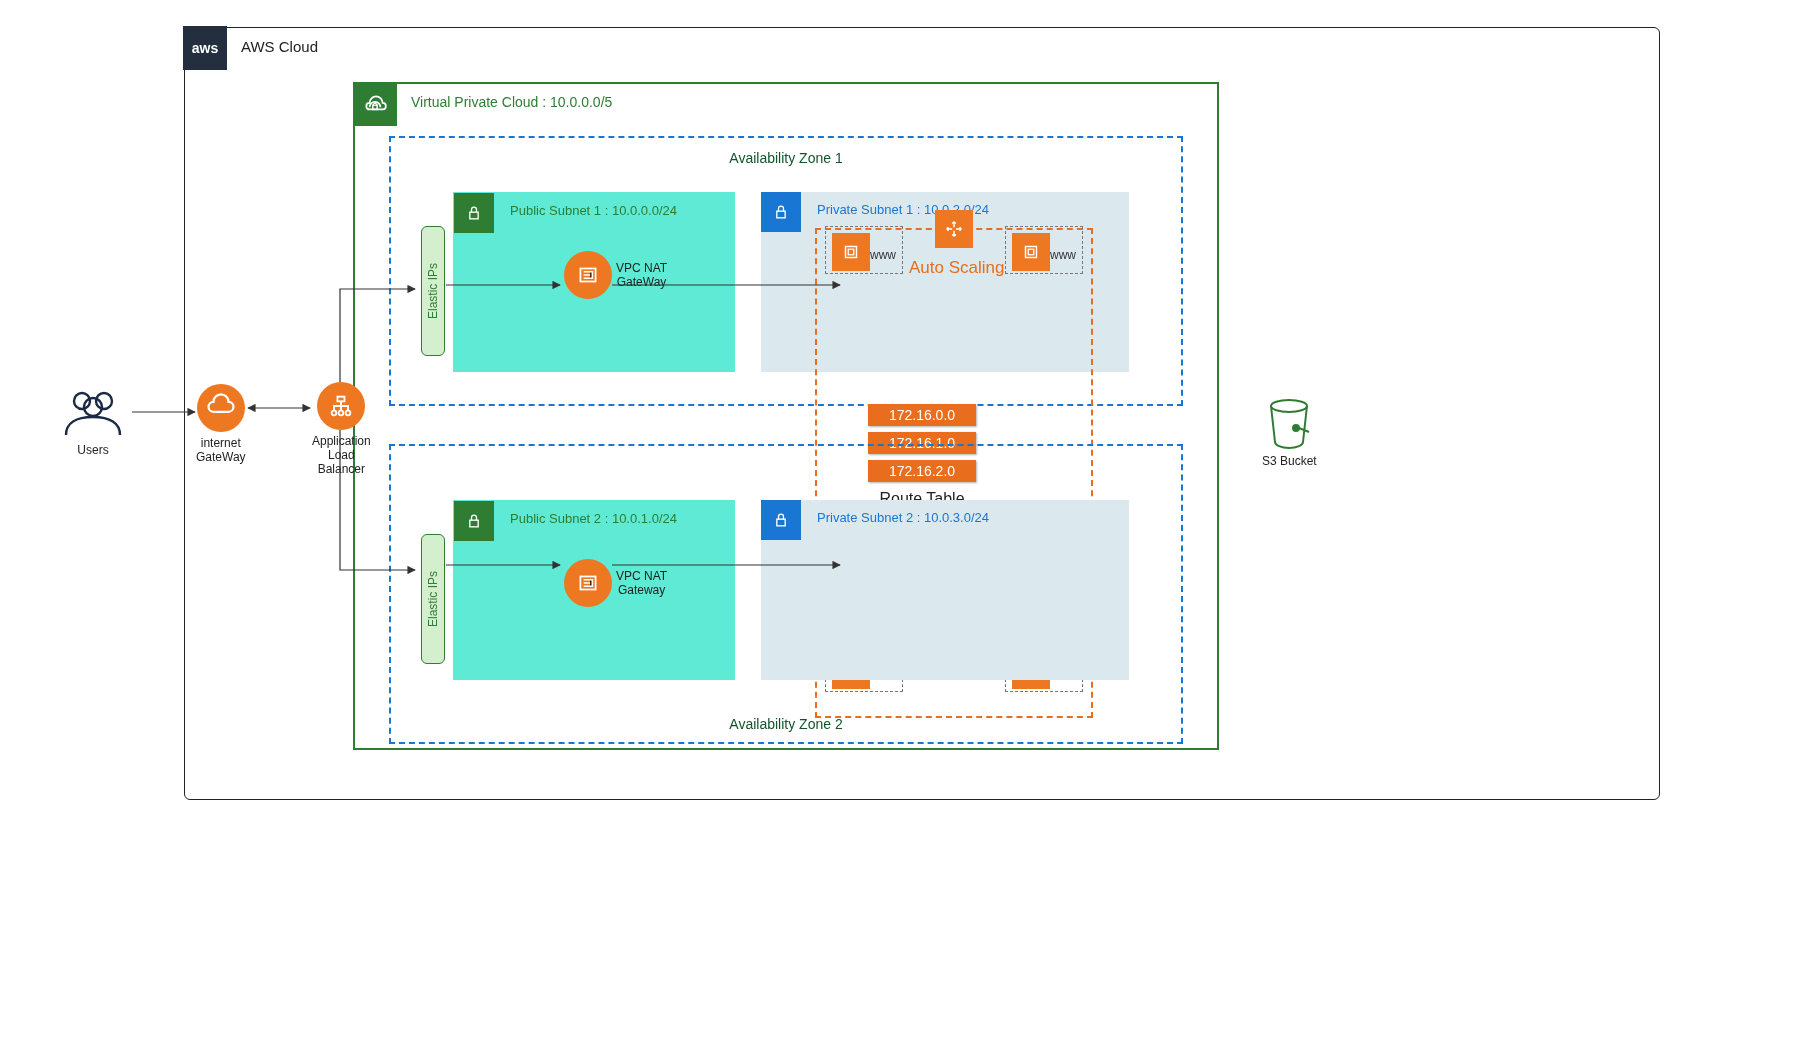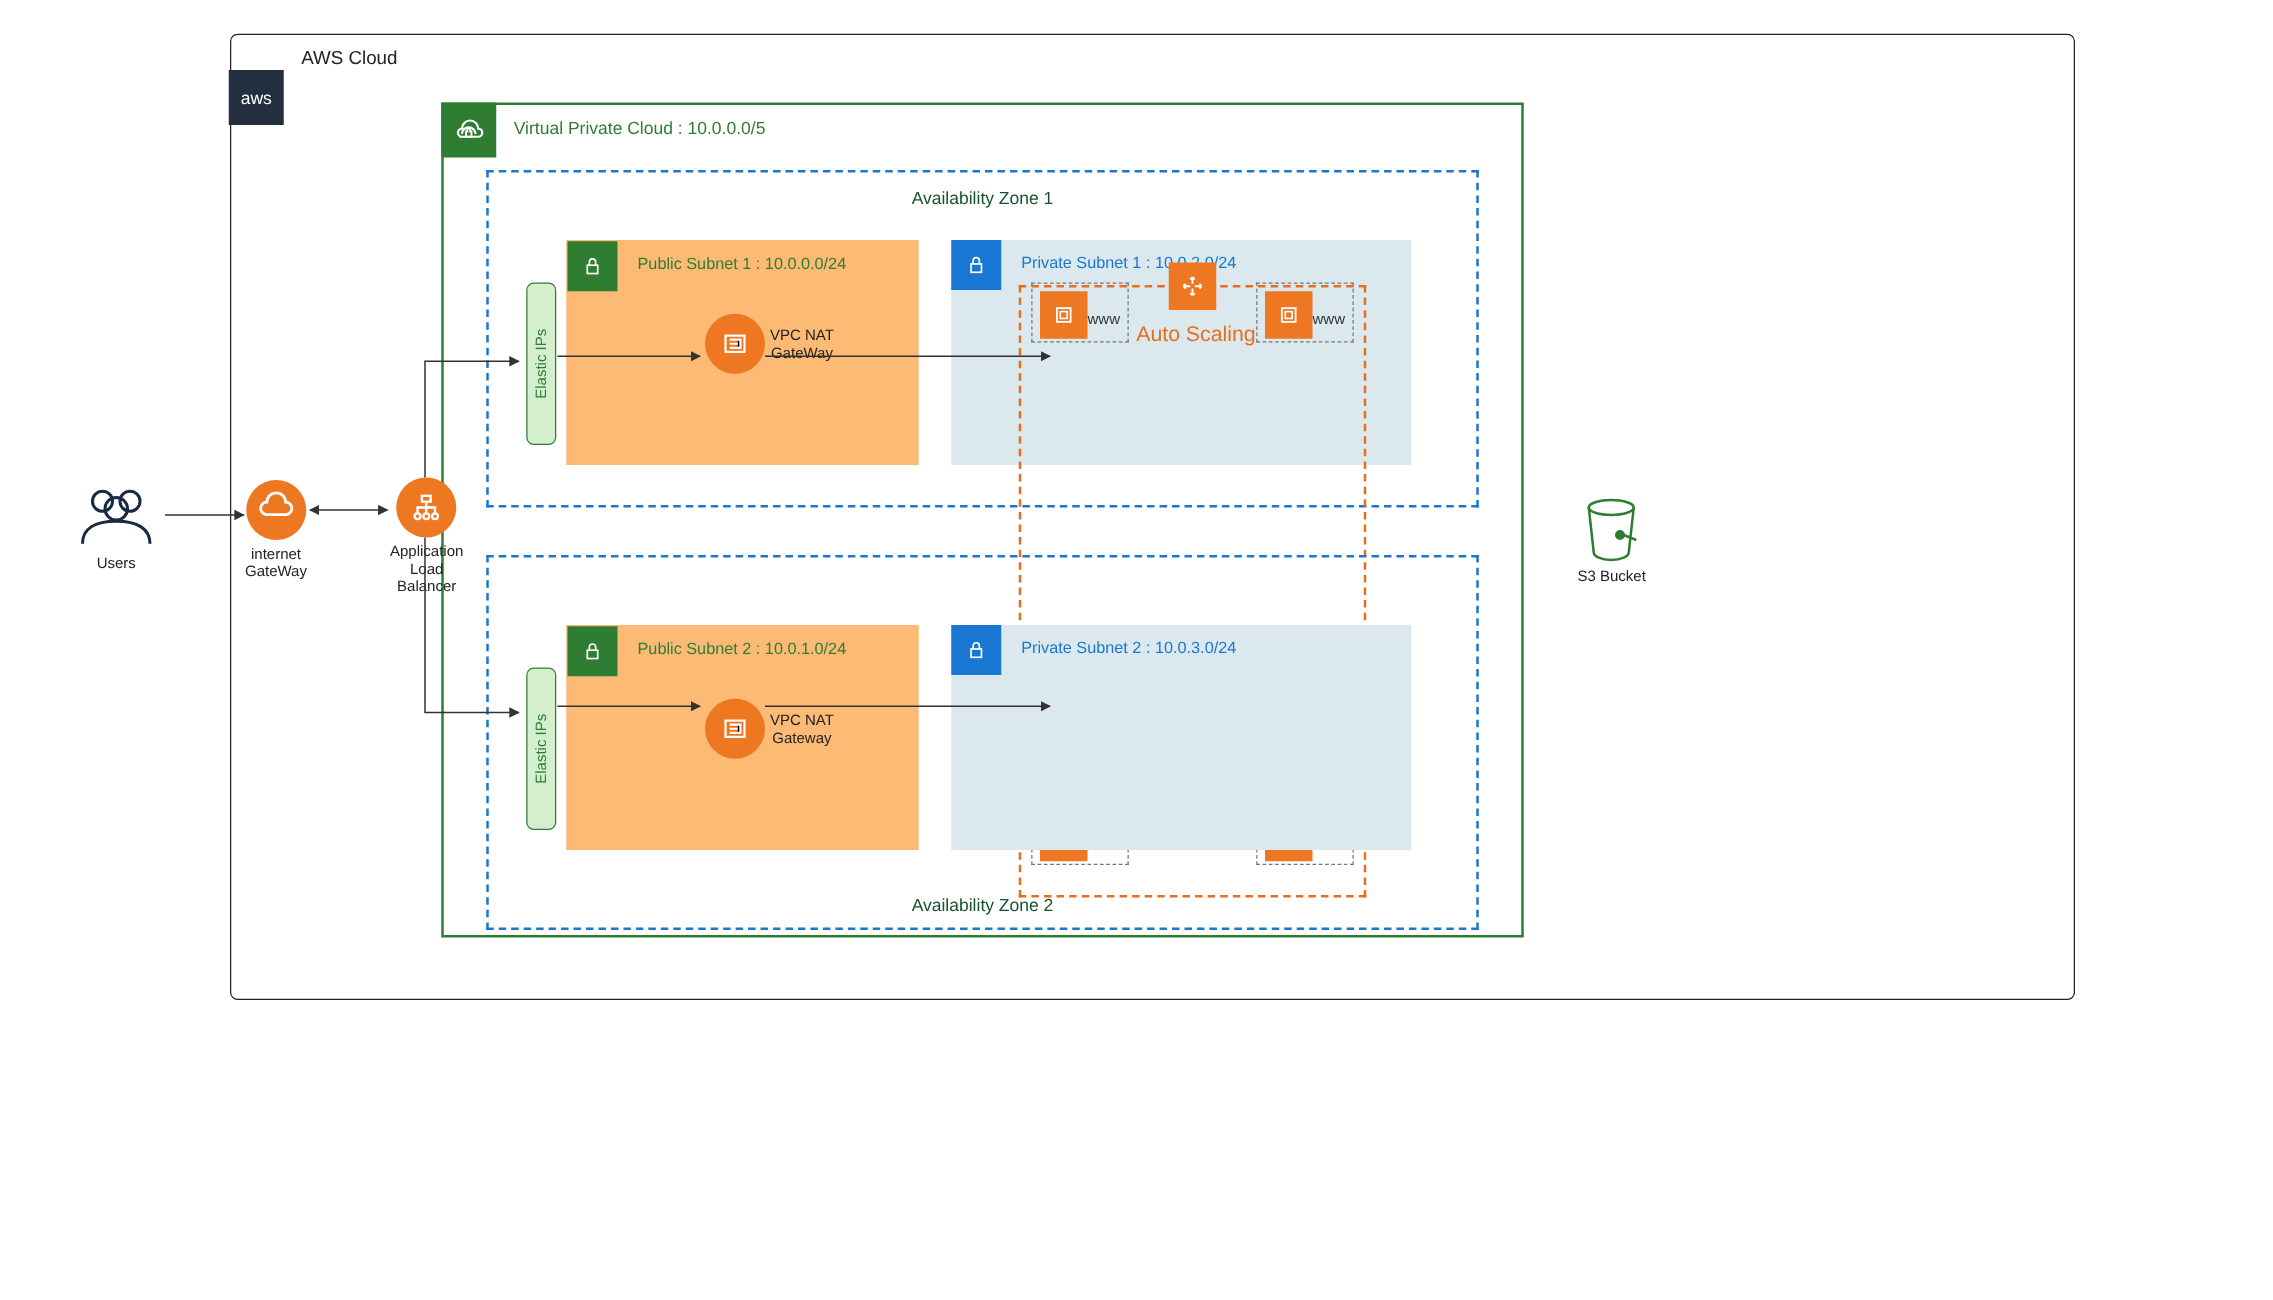--- a/index.html
+++ b/index.html
@@ -1,32 +1,32 @@
 <!DOCTYPE html>
 <html><head>
 <meta charset="utf-8">
 <style>
   * { box-sizing: border-box; margin: 0; padding: 0; }
   body { font-family: Arial, Helvetica, sans-serif; background: #fff; width: 1818px; height: 1040px; position: relative; }
   .canvas { position: absolute; left: 184px; top: 27px; width: 1476px; height: 773px; border: 1px solid #222; border-radius: 6px; }
-  .aws-badge { position: absolute; left: -2px; top: -2px; width: 44px; height: 44px; background: #232f3e; color: #fff; display: flex; align-items: center; justify-content: center; font-size: 14px; font-weight: 400; margin-top: 30px; }
+  .aws-badge { position: absolute; left: -2px; top: -2px; width: 44px; height: 44px; background: #232f3e; color: #fff; display: flex; align-items: center; justify-content: center; font-size: 14px; font-weight: 700; }
   .aws-label { position: absolute; left: 56px; top: 10px; font-size: 15px; color: #222; }
 
   .vpc-box { position: absolute; left: 168px; top: 54px; width: 866px; height: 668px; border: 2px solid #2e7d32; }
   .vpc-badge { position: absolute; left: -2px; top: -2px; width: 44px; height: 44px; background: #2e7d32; display: flex; align-items: center; justify-content: center; }
   .vpc-label { position: absolute; left: 56px; top: 10px; font-size: 14px; color: #2e7d32; }
 
   .az-box { position: absolute; border: 2px dashed #1976d2; }
   .az1 { left: 34px; top: 52px; width: 794px; height: 270px; }
   .az2 { left: 34px; top: 360px; width: 794px; height: 300px; }
   .az-label { position: absolute; font-size: 14px; color: #14532d; }
   .az1-label { top: 12px; left: 50%; transform: translateX(-50%); }
   .az2-label { bottom: 10px; left: 50%; transform: translateX(-50%); }
 
-  .subnet-public { position: absolute; background: #fdba74; border: 1px solid transparent; }
+  .subnet-public { position: absolute; background: #5eead4; border: 1px solid transparent; }
   .subnet-private { position: absolute; background: #dbe9ef; }
   .ps1 { left: 62px; top: 54px; width: 282px; height: 180px; }
   .pr1 { left: 370px; top: 54px; width: 368px; height: 180px; }
   .ps2 { left: 62px; top: 54px; width: 282px; height: 180px; }
   .pr2 { left: 370px; top: 54px; width: 368px; height: 180px; }
   .subnet-badge { position: absolute; left: 0; top: 0; width: 40px; height: 40px; display: flex; align-items: center; justify-content: center; }
   .subnet-badge.green { background: #2e7d32; }
   .subnet-badge.blue { background: #1976d2; }
   .subnet-label { position: absolute; left: 56px; top: 10px; font-size: 13px; }
   .subnet-label.green { color: #2e7d32; }
@@ -156,20 +156,26 @@
                   <rect x="6" y="6" width="12" height="12" fill="none" stroke="#fff" stroke-width="1.6"></rect>
                   <rect x="9" y="9" width="6" height="6" fill="none" stroke="#fff" stroke-width="1.4"></rect>
                 </svg>
               </div>
             <div class="www">www</div>
           </div>
         </div>
       </div>
     </div>
 
+    <div class="route-block">
+      <div class="route-chip">172.16.0.0</div>
+      <div class="route-chip">172.16.1.0</div>
+      <div class="route-chip">172.16.2.0</div>
+      <div class="route-label">Route Table</div>
+    </div>
 
     <div class="az-box az2">
       <div class="az-label az2-label">Availability Zone 2</div>
 
       <div class="elastic-pill">
         <span class="elastic-text">Elastic IPs</span>
       </div>
 
       <div class="subnet-public ps2">
         <div class="subnet-badge green">

